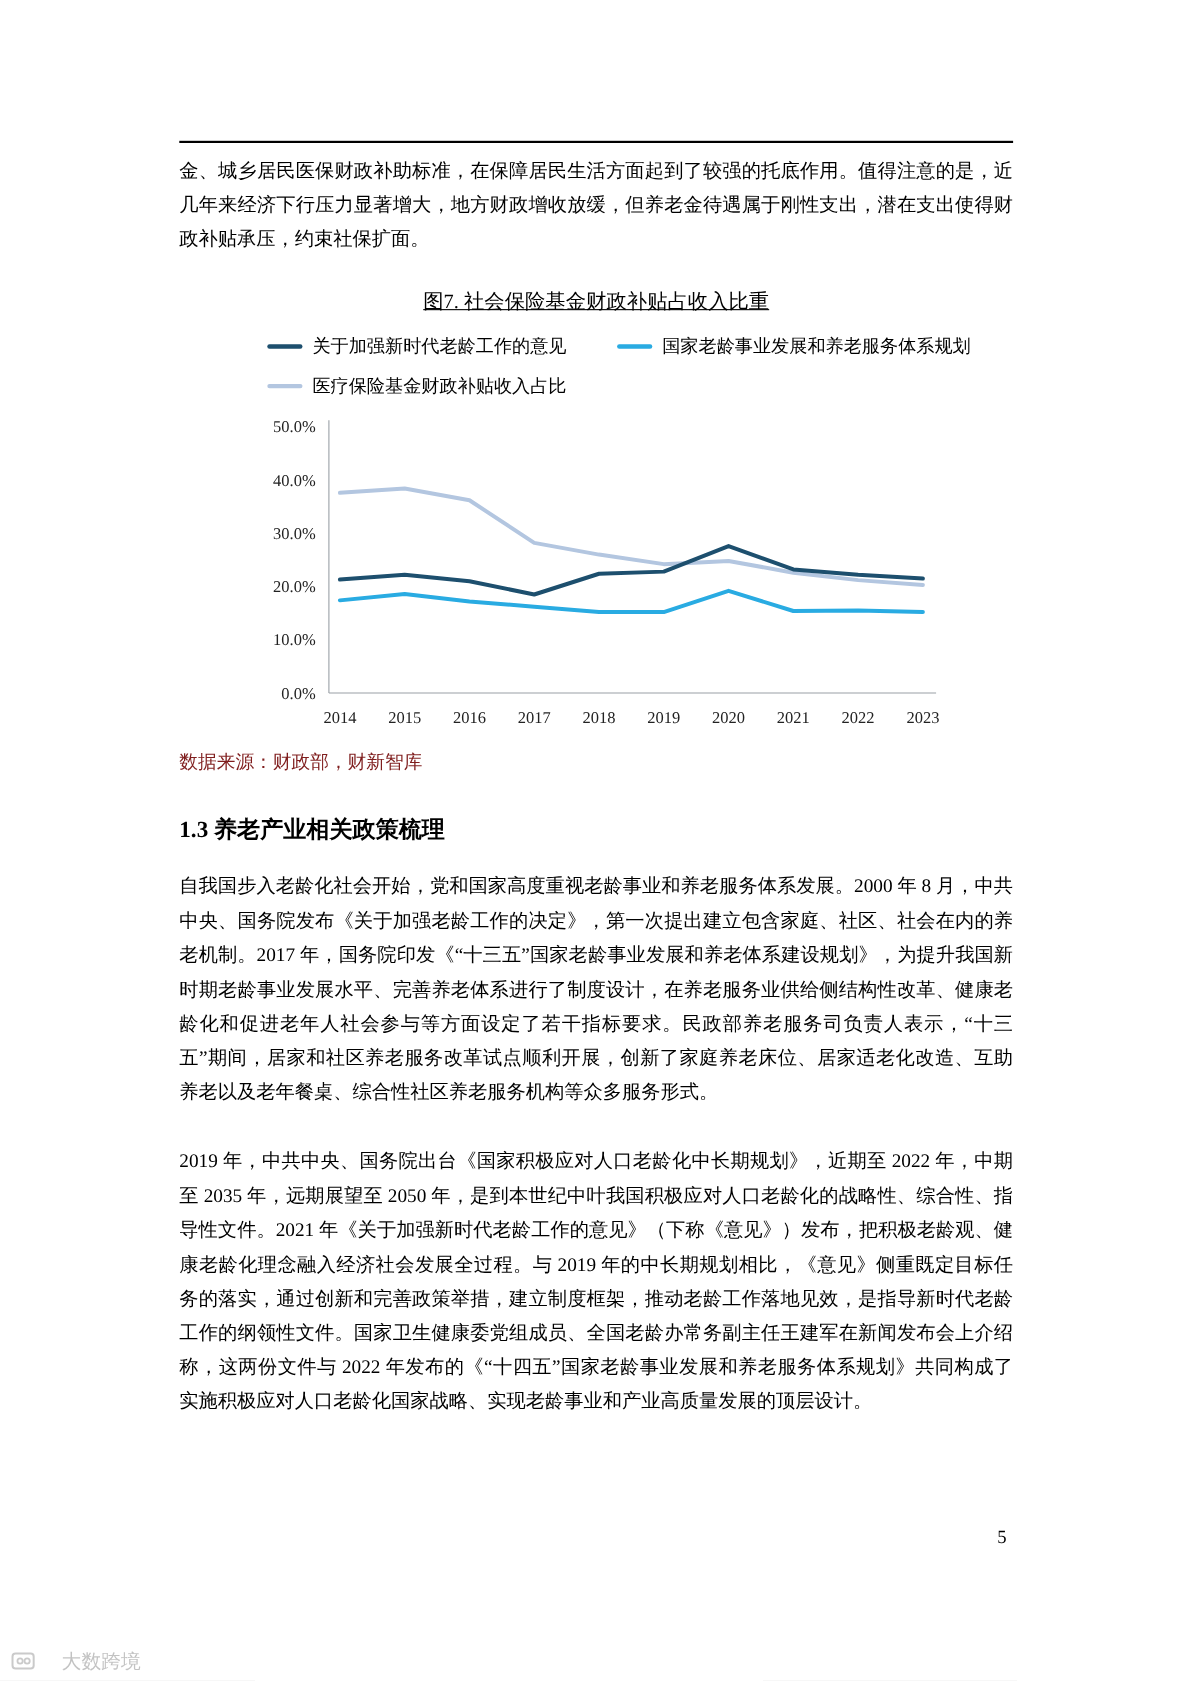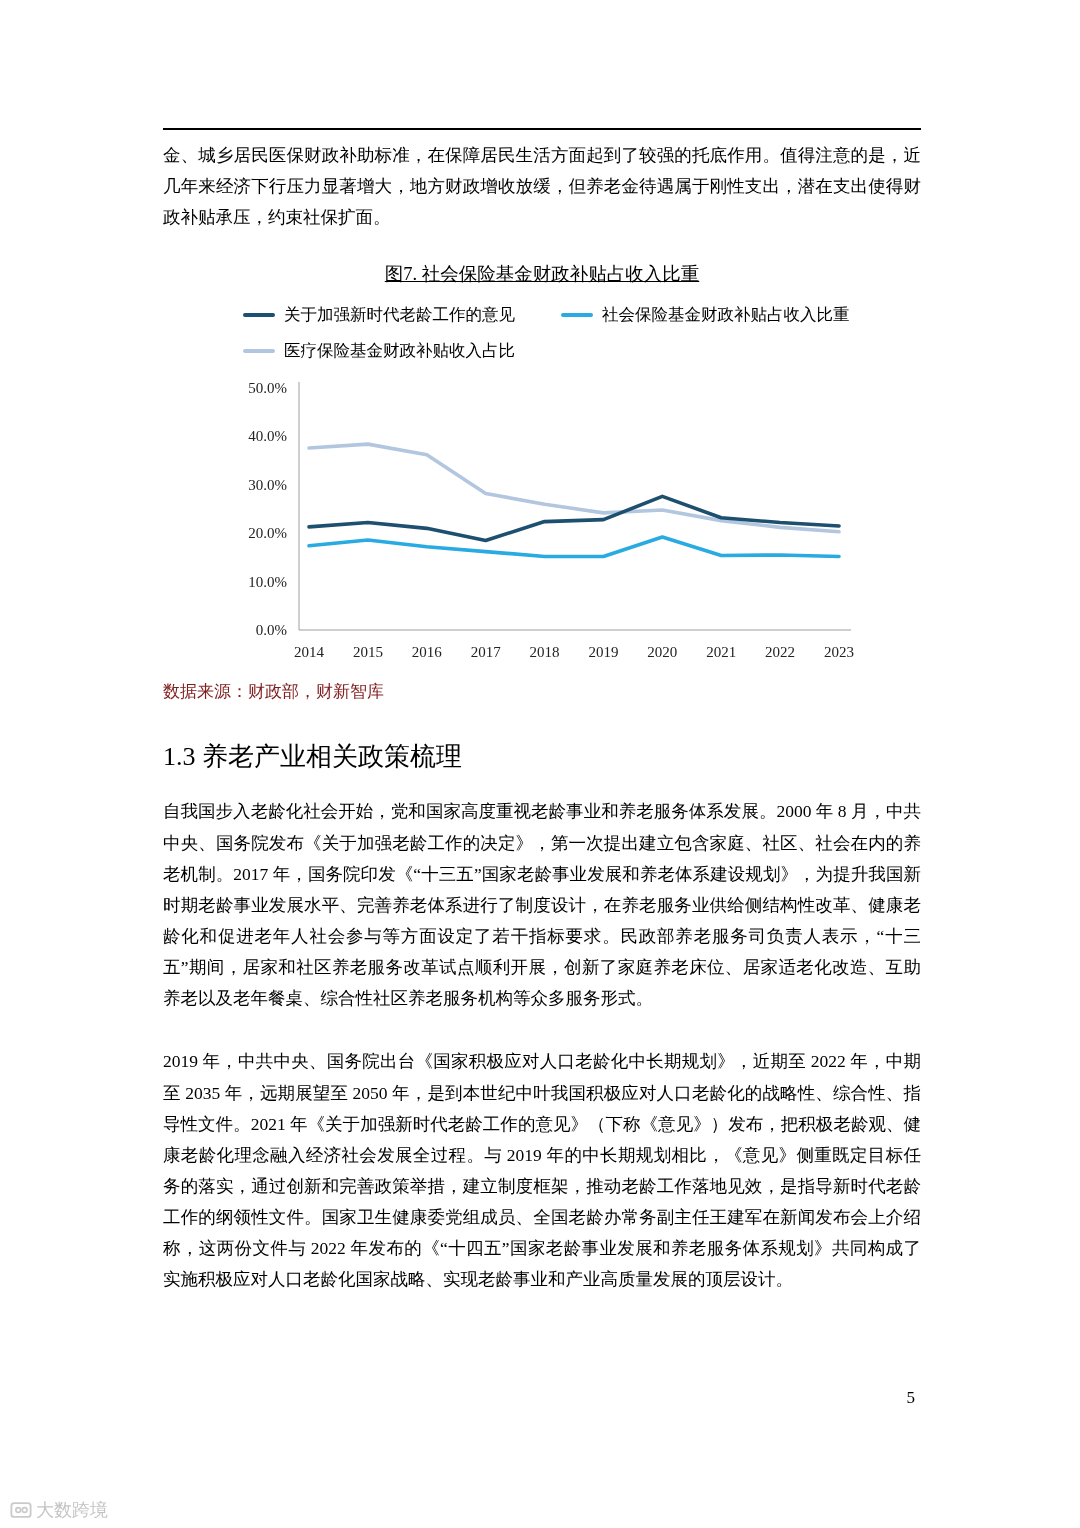--- a/index.html
+++ b/index.html
@@ -19,26 +19,26 @@
   .chart-title{text-align:center;font-size:18.5px;color:#000;margin-bottom:18px;text-decoration:underline;}
   .legend{margin-left:80px;font-size:16.5px;color:#000;}
   .legend-row{display:flex;align-items:center;gap:46px;margin-bottom:14px;}
   .legend-item{display:flex;align-items:center;gap:9px;}
   .swatch{display:inline-block;width:32px;height:4px;border-radius:2px;background:#888;}
   .chart-svg-wrap{margin-left:74px;margin-top:10px;}
   .tk{font-family:"Liberation Serif","DejaVu Serif",serif;font-size:15px;fill:#222;}
   .ax{stroke:#9aa0a6;stroke-width:1;}
   .chart-source{text-align:left;font-size:17px;margin-top:8px;color:#7f1d1d;}
   h2.heading{
-    margin:36px 0 14px 0;font-size:26px;font-weight:400;color:#000;
+    margin:36px 0 14px 0;font-size:21px;font-weight:700;color:#000;
     font-family:"Liberation Serif","DejaVu Serif",serif;
   }
   .page-number{position:absolute;top:1388px;right:165px;font-size:17px;color:#000;}
   .watermark{
-    position:absolute;left:10px;bottom:6px;display:flex;align-items:center;gap:4px;
+    position:absolute;left:10px;bottom:6px;display:flex;align-items:center;gap:24px;
     opacity:.6;
   }
   .wm-text{font-size:18px;color:#9b9b9b;font-family:"Liberation Sans","DejaVu Sans",sans-serif;}
 </style>
 </head>
 <body>
 
 <div class="page">
   <div class="content">
     <div class="top-rule"></div>
@@ -49,21 +49,21 @@
       <div class="chart-title">图7. 社会保险基金财政补贴占收入比重</div>
 
       <div class="legend">
         <div class="legend-row">
           <div class="legend-item">
             <span class="swatch" style="background: rgb(29, 79, 110);"></span>
             <span class="legend-label">关于加强新时代老龄工作的意见</span>
           </div>
           <div class="legend-item">
             <span class="swatch" style="background: rgb(41, 171, 226);"></span>
-            <span class="legend-label">社会保险基金财政补贴占收入比重</span>
+            <span class="legend-label">国家老龄事业发展和养老服务体系规划</span>
           </div>
         </div>
         <div class="legend-row">
           <div class="legend-item">
             <span class="swatch" style="background: rgb(179, 198, 224);"></span>
             <span class="legend-label">医疗保险基金财政补贴收入占比</span>
           </div>
         </div>
       </div>
 

